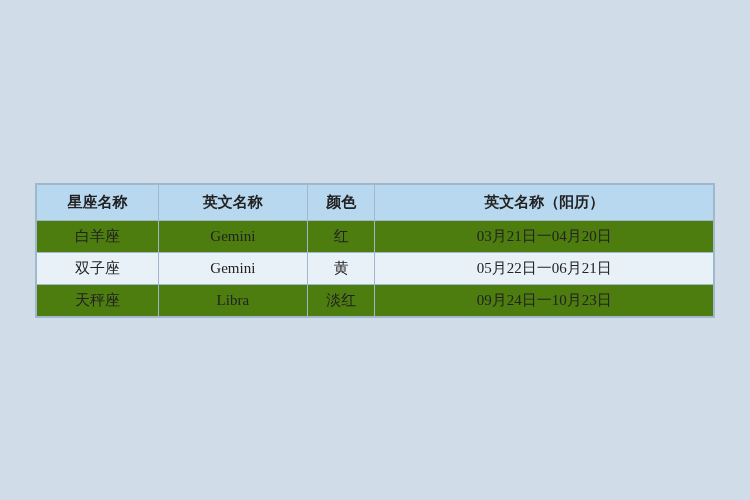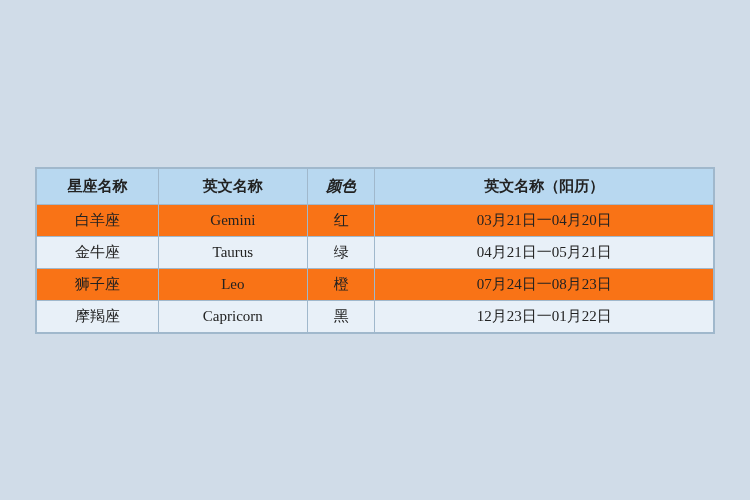--- a/index.html
+++ b/index.html
@@ -34,28 +34,28 @@
       margin-left: 28px;
     }
     thead tr th {
       background-color: #b8d8f0;
       font-weight: bold;
       font-size: 15px;
       color: #222;
       padding: 8px;
     }
     tbody tr td {
-      background-color: #f97316;
+      background-color: #4d7c0f;
     }
     tbody tr:nth-child(even) td {
       background-color: #e8f0f8;
     }
     .col-name { width: 18%; }
     .col-en { width: 22%; }
-    .col-color { width: 10%; font-style: italic; }
+    .col-color { width: 10%; }
     .col-date { width: 50%; }
   </style>
 </head>
 <body>
 
 <div class="table-container">
   <table>
     <thead>
       <tr>
         <th class="col-name">星座名称</th>
@@ -65,32 +65,26 @@
       </tr>
     </thead>
     <tbody id="table-body">
     <tr>
           <td>白羊座</td>
           <td>Gemini</td>
           <td>红</td>
           <td>03月21日一04月20日</td>
         </tr>
         <tr>
-          <td>金牛座</td>
-          <td>Taurus</td>
-          <td>绿</td>
-          <td>04月21日一05月21日</td>
+          <td>双子座</td>
+          <td>Gemini</td>
+          <td>黄</td>
+          <td>05月22日一06月21日</td>
         </tr>
         <tr>
-          <td>狮子座</td>
-          <td>Leo</td>
-          <td>橙</td>
-          <td>07月24日一08月23日</td>
-        </tr>
-        <tr>
-          <td>摩羯座</td>
-          <td>Capricorn</td>
-          <td>黑</td>
-          <td>12月23日一01月22日</td>
+          <td>天秤座</td>
+          <td>Libra</td>
+          <td>淡红</td>
+          <td>09月24日一10月23日</td>
         </tr>
       </tbody>
   </table>
 </div>
 
 </body></html>

